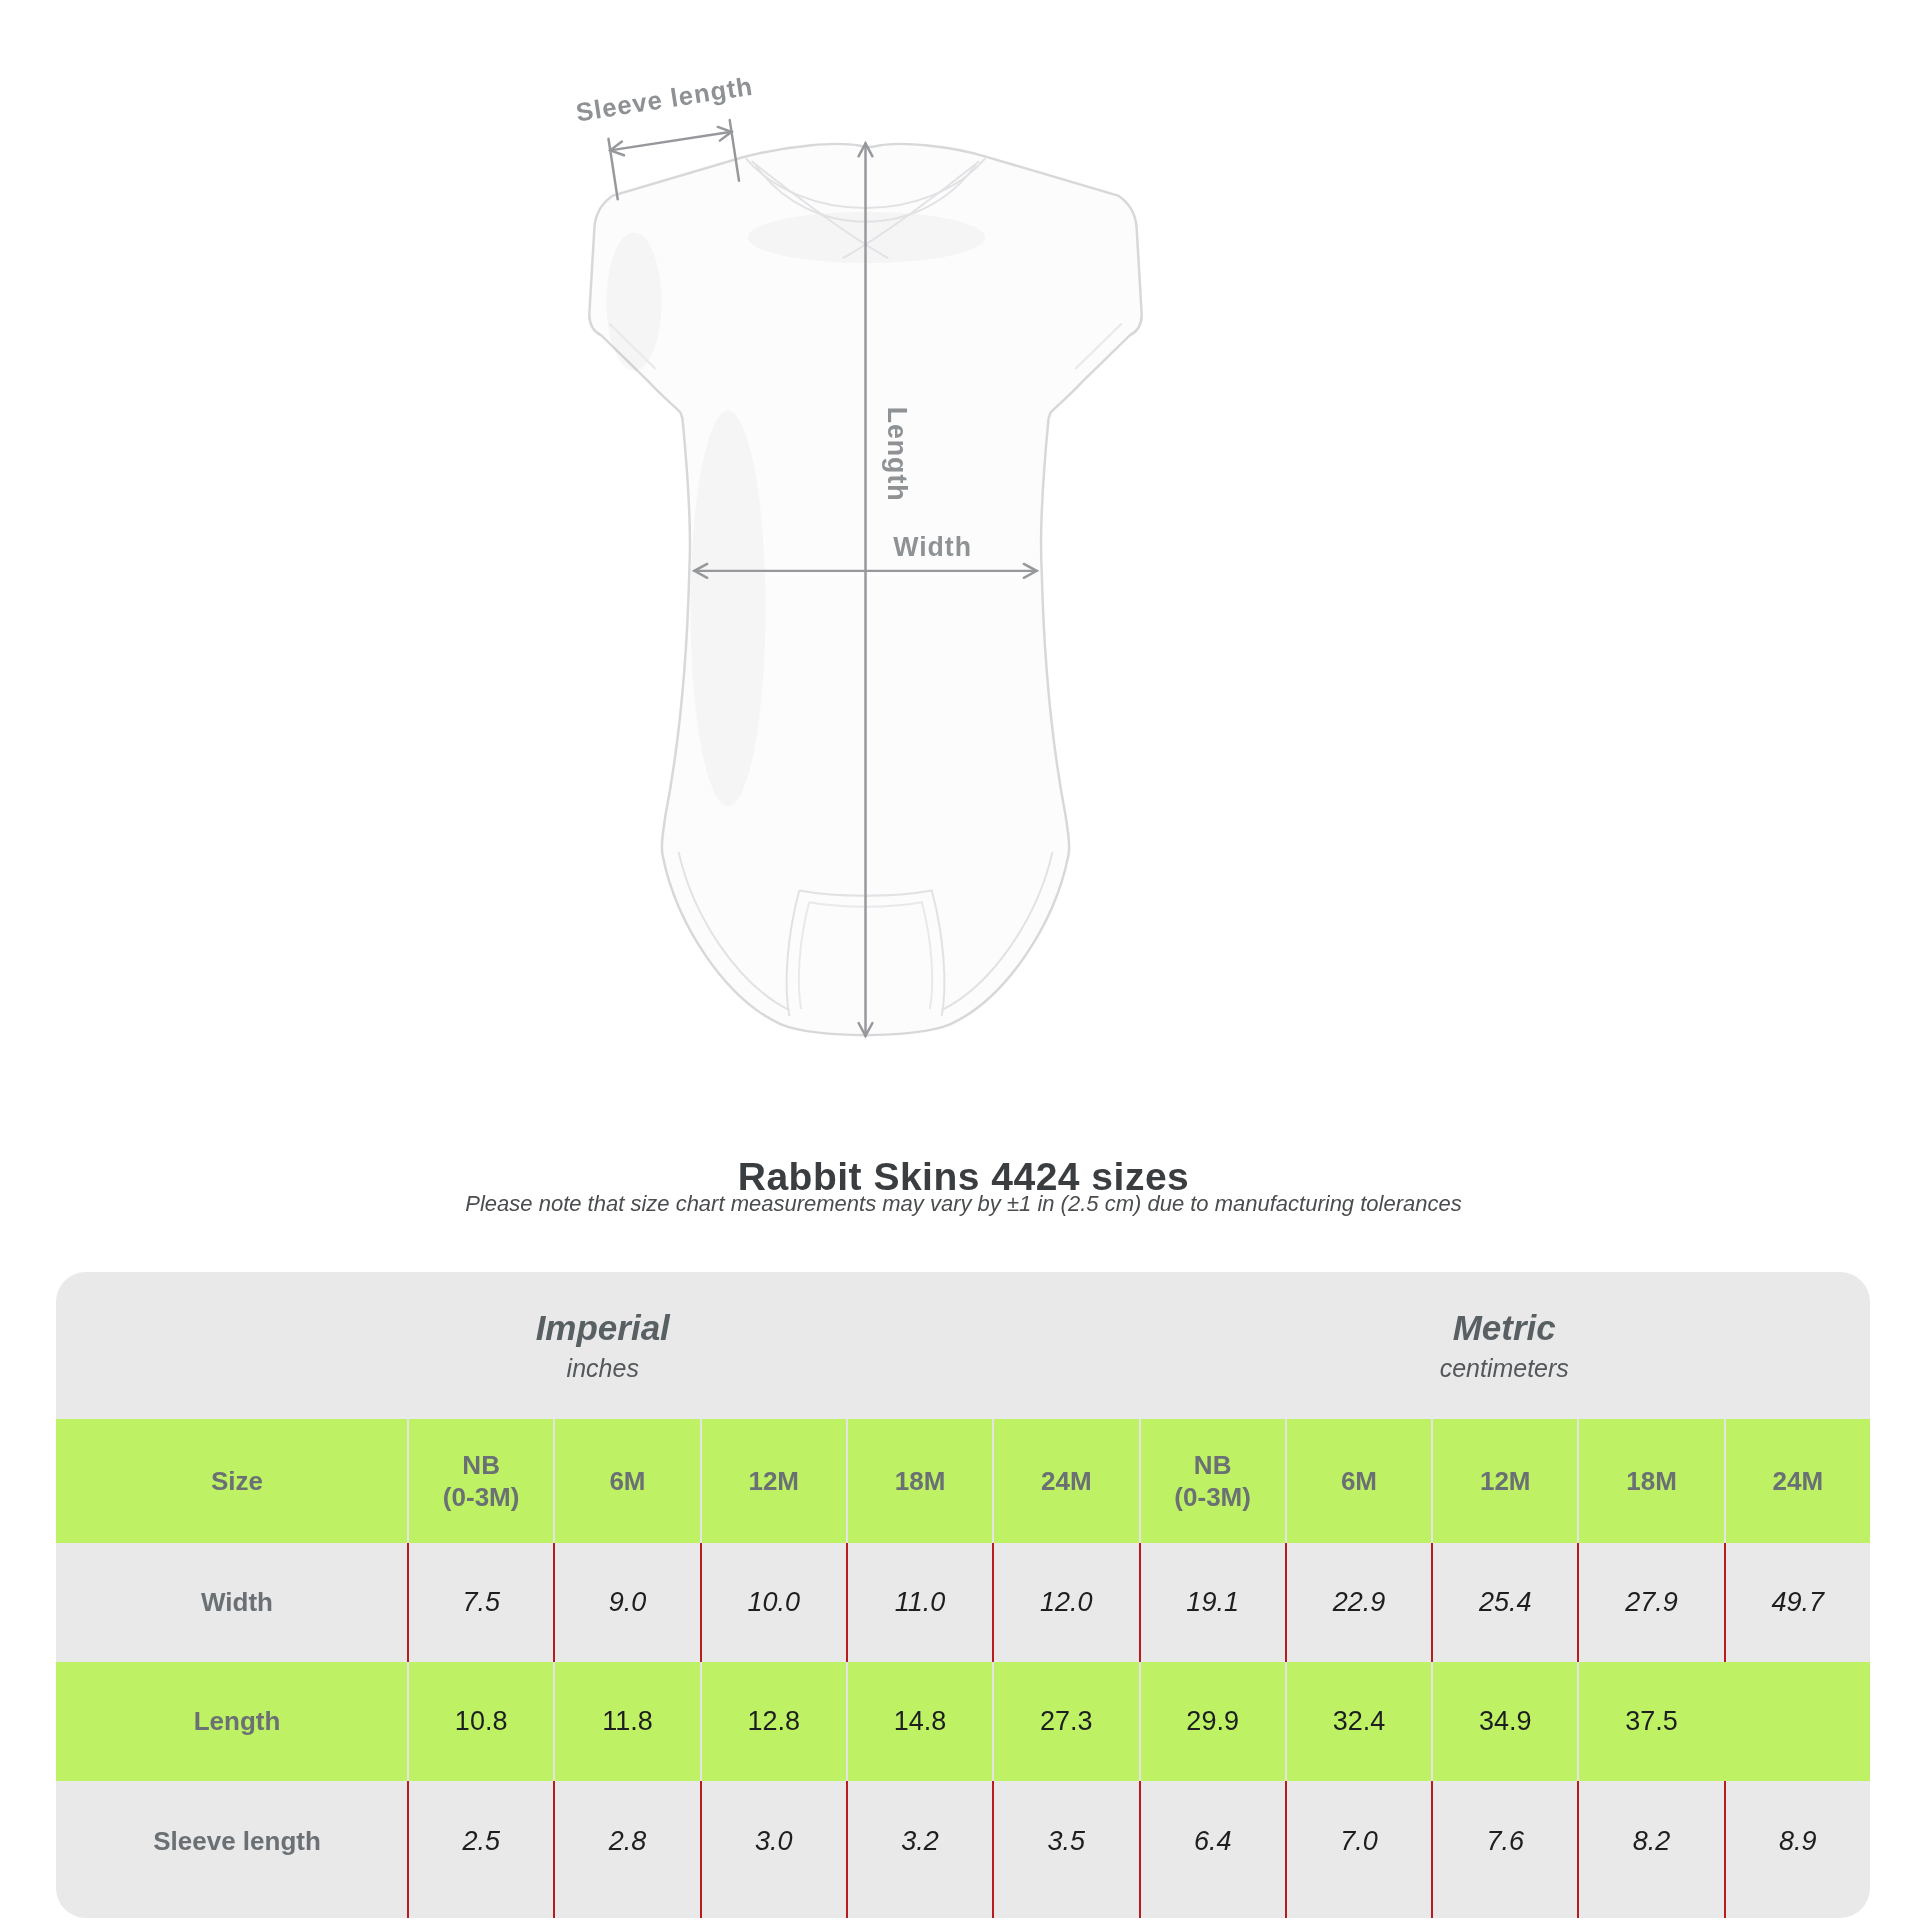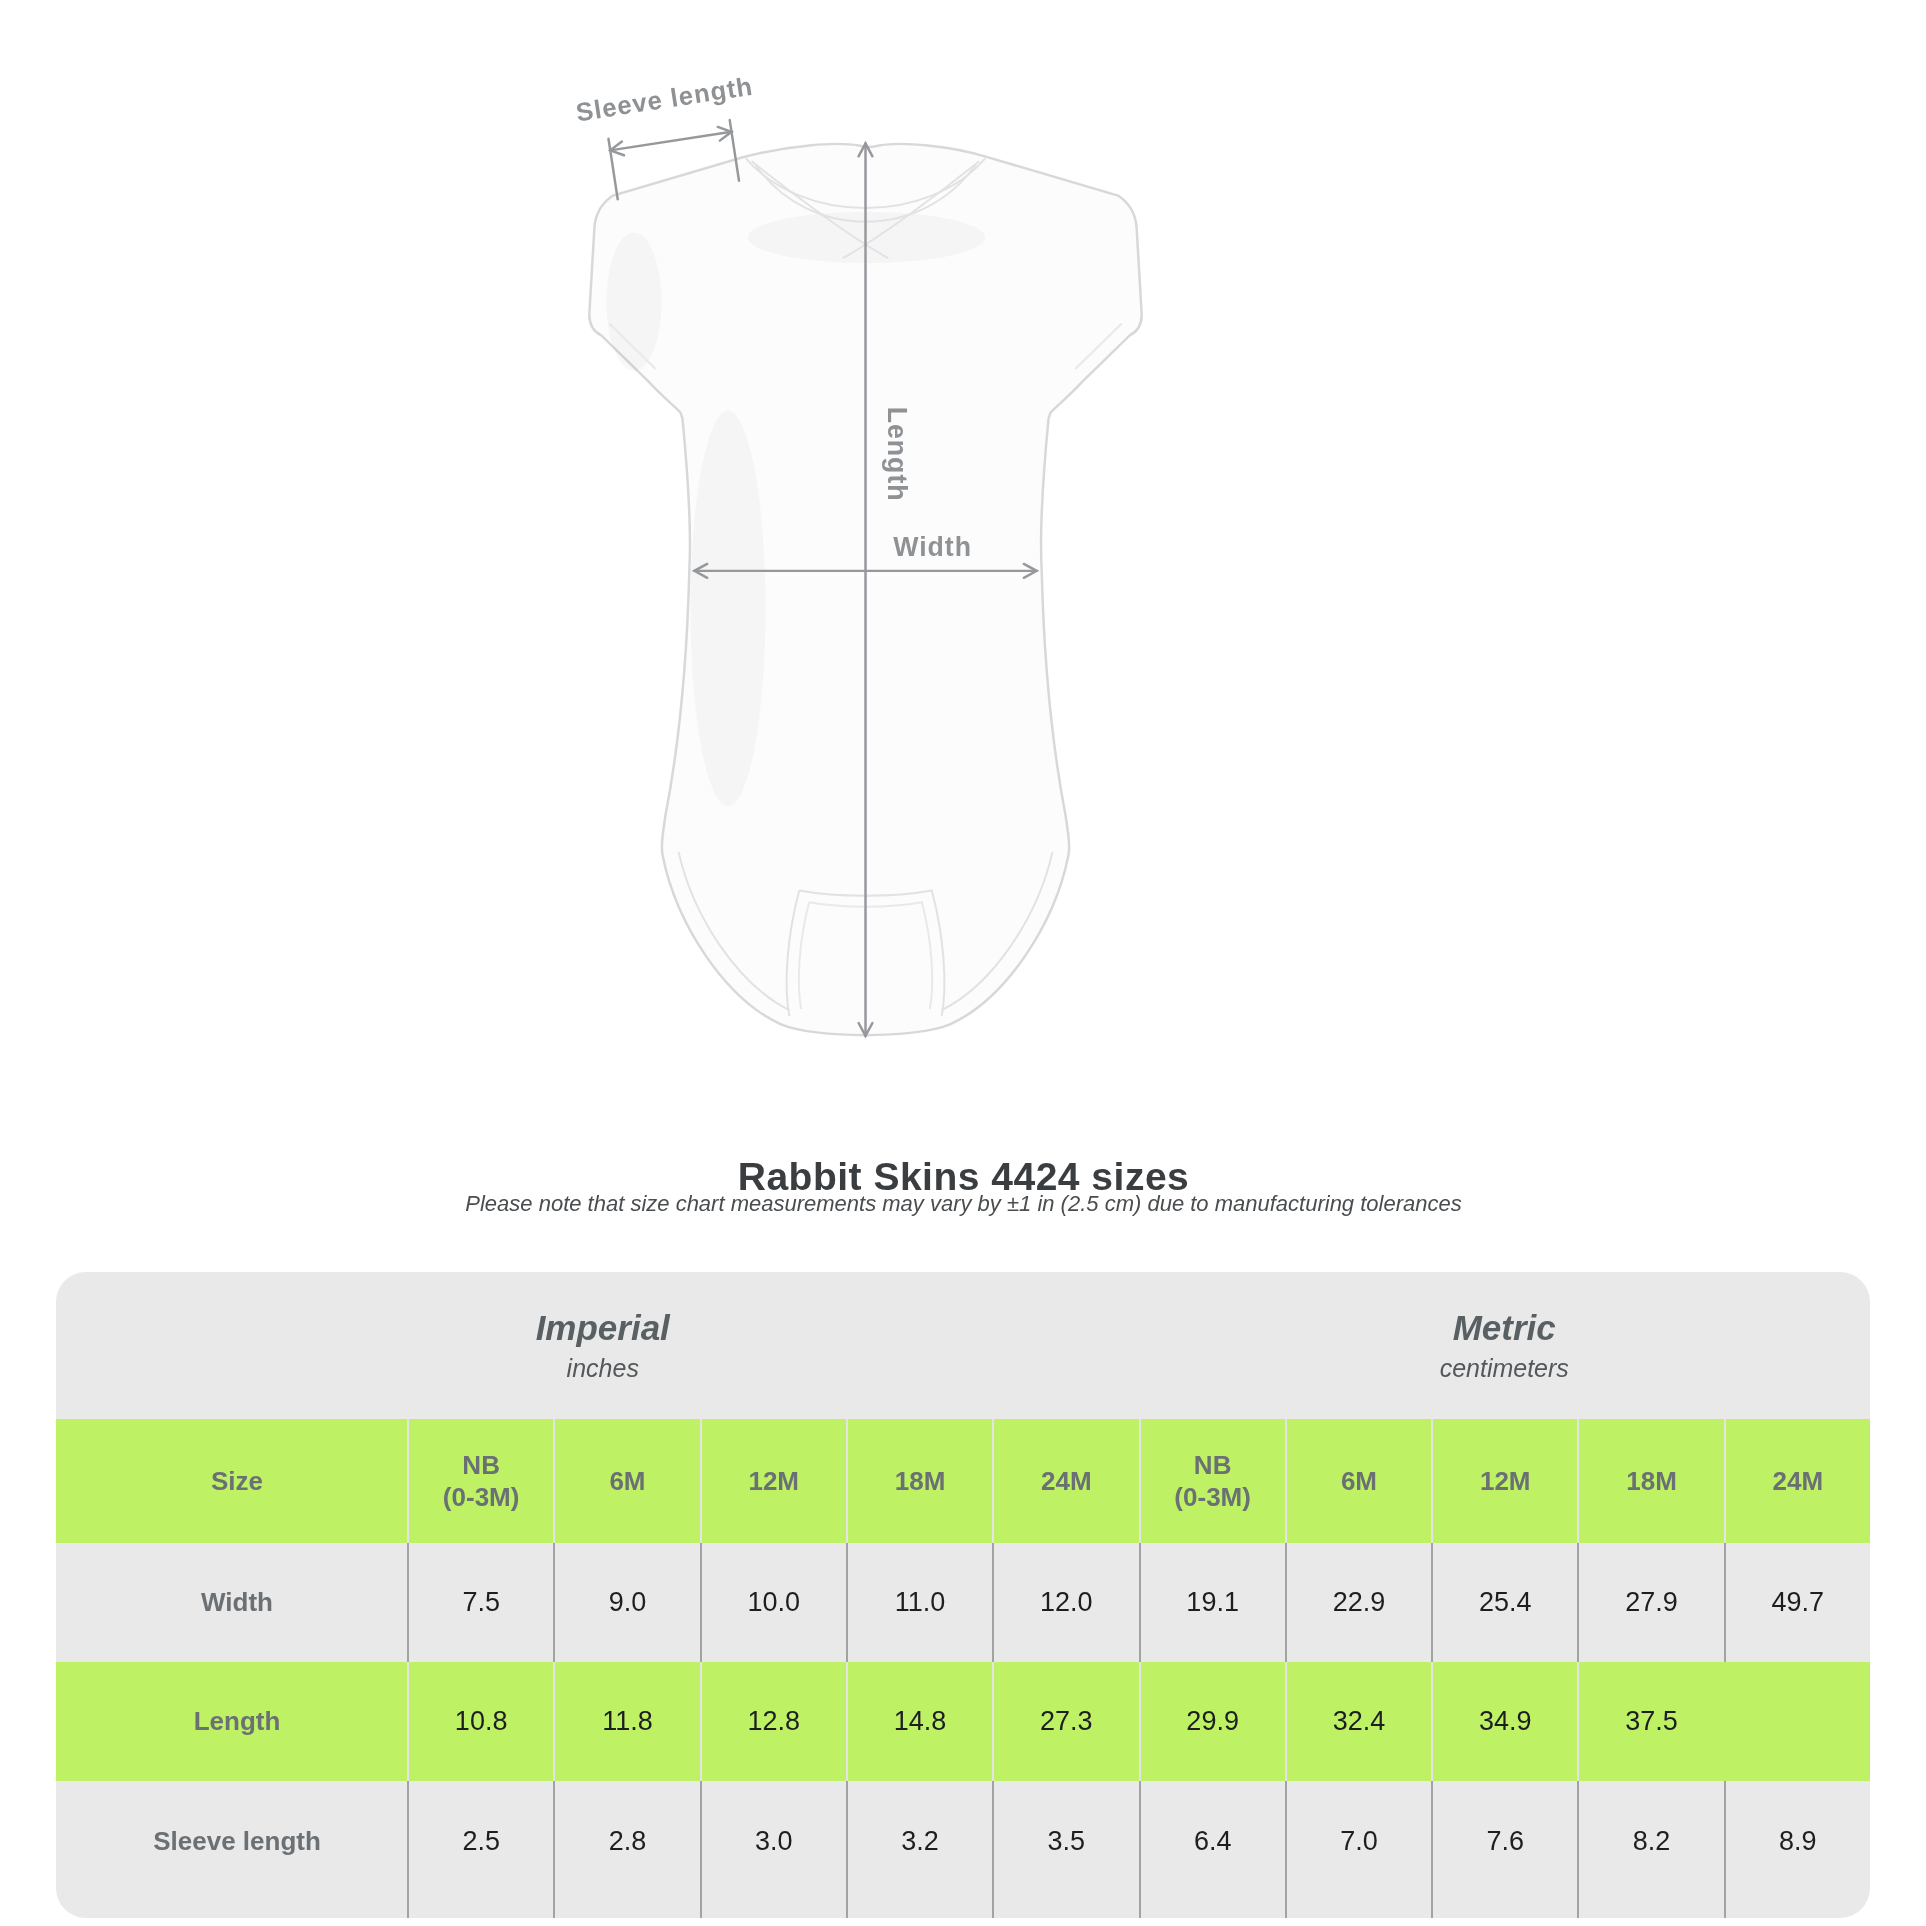--- a/index.html
+++ b/index.html
@@ -34,21 +34,21 @@
   .r-gray{background:#e9e9e9;}
   .r-white{background:#bef264;}
   .r-data{height:119px;}
   .r-last{height:137px;}
   .r-last .cell{padding-bottom:16px;}
   .cell{
     display:flex;flex-direction:column;align-items:center;justify-content:center;
     font-size:27px;color:#1d1e20;line-height:1.25;
   }
   .r-white .cell:not(:first-child){border-left:2px solid #e4e4e4;}
-  .r-gray  .cell:not(:first-child){border-left:2px solid #a3a3a3;}
+  .r-gray  .cell:not(:first-child){border-left:2px solid #b91c1c;font-style:italic;}
   .cell.lbl,.cell.hd{font-weight:bold;color:#6a7074;font-size:26px;}
   .hd span{display:block;text-align:center;}
   
   .outline{fill:#fcfcfd;stroke:#d7d8da;stroke-width:2.5;}
   .seam{fill:none;stroke:#e1e2e4;stroke-width:2;}
   .seam2{fill:none;stroke:#e8e9ea;stroke-width:2;}
   .shade{fill:rgba(0,0,0,0.028);stroke:none;}
   .dim{stroke:#96989b;stroke-width:2.5;fill:none;stroke-linecap:round;}
   .dimtxt{fill:#8f9295;font-family:"Liberation Sans",sans-serif;font-weight:bold;}
 </style>

